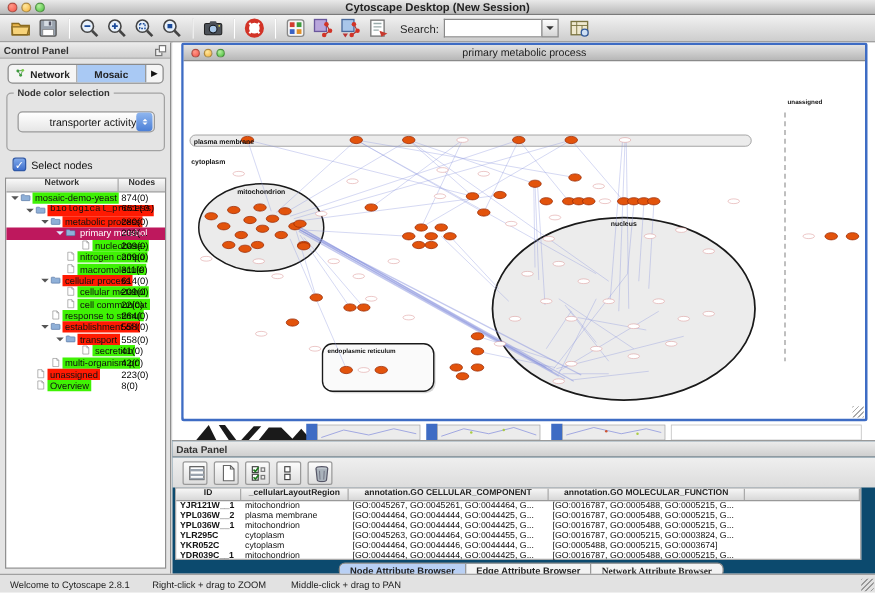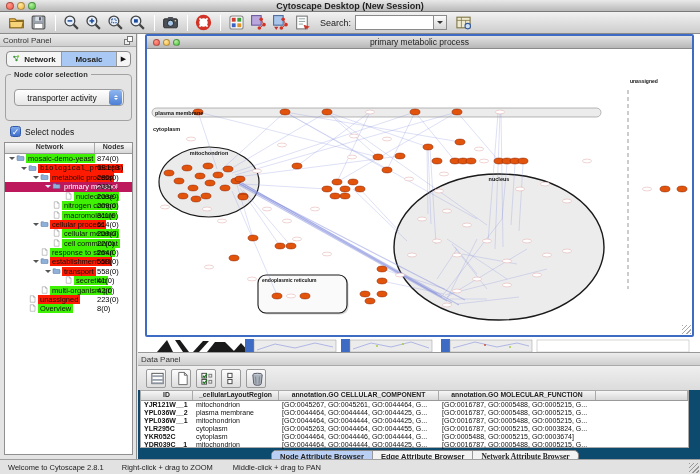--- a/index.html
+++ b/index.html
@@ -28,38 +28,38 @@
   .searchlbl { font-size:9px; color:#222; margin:0 4px 0 6px; }
   .searchwrap { display:flex; align-items:center; height:15px; }
   .searchinput { width:78px; height:15px; border:1px solid #8a8a8a; border-right:none; background:#fff; font-size:9px; padding:0 2px; font-family:"Liberation Sans",sans-serif; }
   .searchdrop { width:14px; height:15px; border:1px solid #8a8a8a; background:linear-gradient(#fdfdfd,#d5d5d5); display:flex; align-items:center; justify-content:center; }
   .searchdrop::after { content:""; border:3px solid transparent; border-top-color:#333; margin-top:3px; }
 
   
   .cp { position:absolute; left:0; top:34px; width:137px; height:425px; background:#e4e4e4; border-right:1px solid #8e8e8e; }
   .panel-titlebar { height:13px; background:linear-gradient(#ececec,#cfcfcf); border-bottom:1px solid #aaa;
      display:flex; align-items:center; justify-content:space-between; padding:0 3px; }
-  .panel-titlebar .t { font-size:8px; font-weight:normal; color:#333; }
+  .panel-titlebar .t { font-size:8px; font-weight:bold; color:#333; }
   .floaticon { width:9px; height:9px; position:relative; }
   .floaticon i { position:absolute; border:1px solid #777; background:#eee; }
   .floaticon i.b { left:0; top:3px; width:6px; height:6px; }
   .floaticon i.f { left:3px; top:0; width:6px; height:6px; background:#fff; }
 
   .cp-tabs { position:absolute; left:6px; top:17px; width:125px; height:16px; display:flex;
      border:1px solid #8a8a8a; border-radius:4px; background:#f5f5f5; overflow:hidden; }
   .cp-tab { flex:1; display:flex; align-items:center; justify-content:center; gap:2px; font-size:8px; font-weight:bold; color:#222; border-right:1px solid #999; }
   .cp-tab.active { background:#a9c9f4; }
   .cp-tab svg { width:9px; height:9px; }
   .cp-tab-arrow { width:13px; display:flex; align-items:center; justify-content:center; font-size:7px; color:#111; }
 
   .groupbox { position:absolute; left:5px; top:40px; width:127px; height:47px; border:1px solid #a2a2a2; border-radius:4px; }
   .groupbox .legend { position:absolute; left:5px; top:-5px; background:#e4e4e4; padding:0 3px; font-size:7.5px; font-weight:bold; color:#333; }
   .combo { position:absolute; left:8px; top:14px; width:110px; height:17px; border:1px solid #9a9a9a; border-radius:4px;
      background:linear-gradient(#ffffff,#e6e6e6); display:flex; align-items:center; }
-  .combo .val { flex:1; text-align:center; font-size:8.5px; color:#111; }
+  .combo .val { flex:1; text-align:right; font-size:8.5px; color:#111; }
   .combo .stepper { width:13px; height:15px; margin-right:1px; border-radius:3px; background:linear-gradient(#8fb6ef,#4c7fd6);
      display:flex; flex-direction:column; align-items:center; justify-content:center; }
   .combo .stepper i { border:2.5px solid transparent; }
   .combo .stepper i.up { border-bottom-color:#fff; margin-bottom:1px; }
   .combo .stepper i.dn { border-top-color:#fff; }
 
   .checkrow { position:absolute; left:10px; top:92px; display:flex; align-items:center; gap:4px; }
   .checkbox { width:11px; height:11px; border-radius:2.5px; background:linear-gradient(#7fa9ea,#3f6fce); border:1px solid #3059a8;
      color:#fff; font-size:9px; line-height:10px; text-align:center; }
   .checkrow .lbl { font-size:8.5px; color:#111; }

